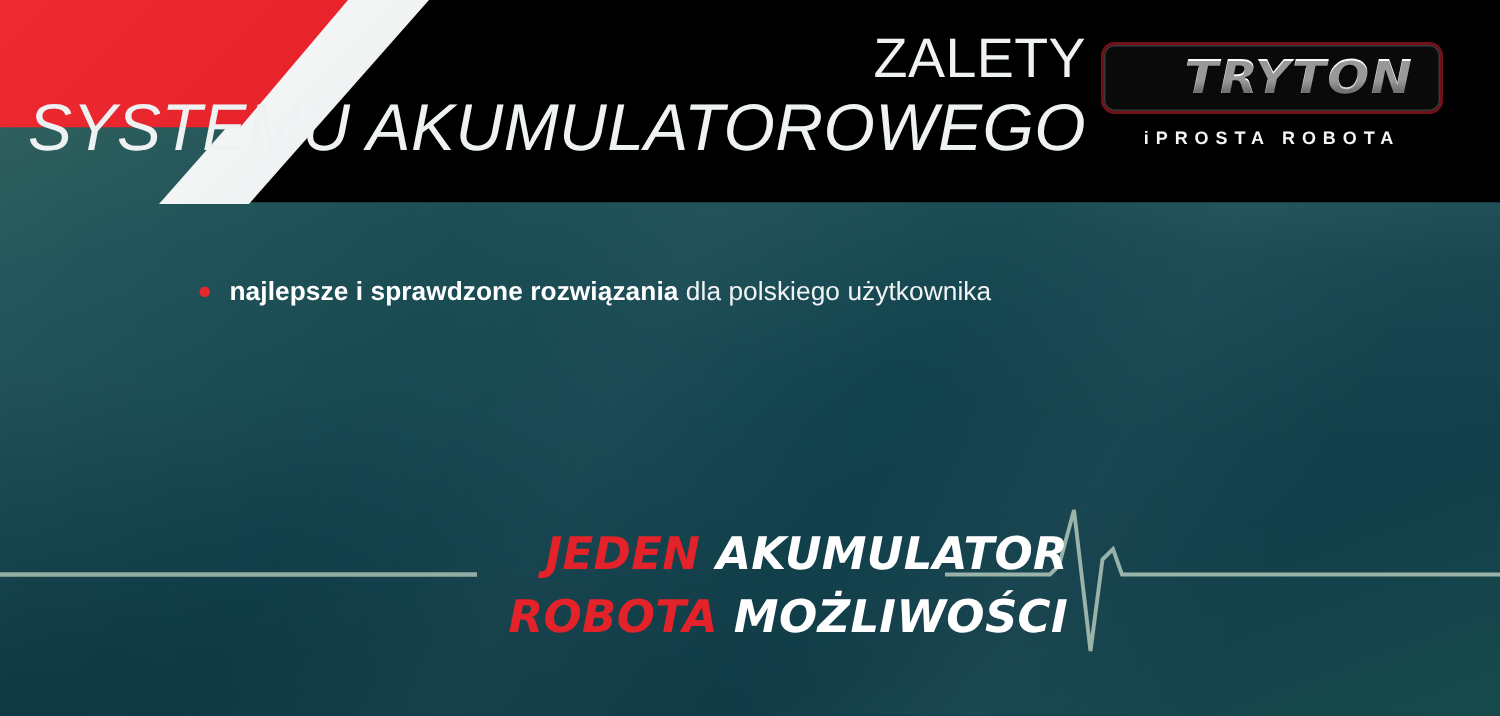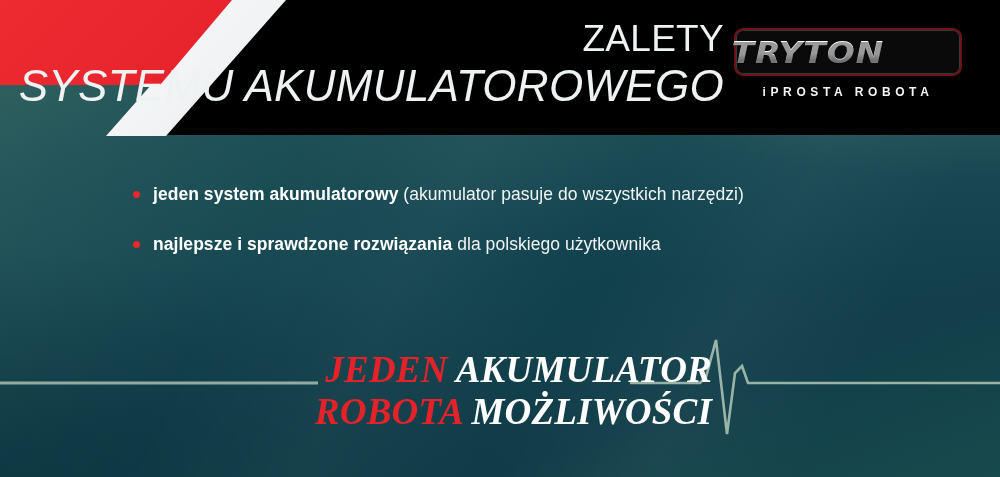--- a/index.html
+++ b/index.html
@@ -54,21 +54,21 @@
   .title-l2 { font-size:44px; display:block; margin-top:5px;font-style:italic; }
 
   
   .logo { position:absolute; top:28px; left:734px; width:228px; }
   .logo-plate {
     position:relative;
     height:48px; border-radius:9px;
     background:#0a0a0a;
     border:2px solid #6f1118;
     box-shadow:inset 0 0 0 1px #3a3a3a;
-    display:flex; align-items:center; 
+    display:flex; align-items:center; justify-content:center;padding-left:36px;
   }
   .logo-word {
     font-family:"DejaVu Sans", sans-serif;
     font-weight:700; font-style:italic;
     font-size:31px; letter-spacing:1px;
     color:#fff;
     background:linear-gradient(#ffffff 0%, #ffffff 55%, #b9bcbe 74%, #f2f4f5 100%);
     -webkit-background-clip:text; background-clip:text;
     -webkit-text-fill-color:transparent;
     transform:scaleX(1.06);
@@ -96,21 +96,21 @@
   .btext b { font-weight:700; color:#ffffff; }
 
   
   .slogan {
     position:absolute; left:0; top:352px; width:712px;
     text-align:right;
     font-family:"DejaVu Sans", sans-serif;
     font-style:italic; font-weight:700;
     letter-spacing:0.2px;
   }
-  .sl-line { display:block; font-size:37px; line-height:36px; white-space:nowrap;font-family:Liberation Serif, serif; }
+  .sl-line { display:block; font-size:30px; line-height:36px; white-space:nowrap; }
   .sl-line:nth-child(2){ margin-top:6px; }
   .sl-red { color:#e42229; }
   .sl-white { color:#ffffff; }
 
   .pulse { position:absolute; left:0; top:330px; width:1000px; height:120px; pointer-events:none; }
 </style>
 </head>
 <body>
 
 <div class="slide">
@@ -129,26 +129,20 @@
     <div class="logo">
       <div class="logo-plate">
         <span class="logo-word">TRYTON</span>
       </div>
       <div class="logo-tag">iPROSTA ROBOTA</div>
     </div>
   </div>
 
   <div class="bullets">
 
-    <div class="bullet">
-      <span class="dot"></span>
-      <div class="btext">
-        <b>jeden system akumulatorowy</b><span> (akumulator pasuje do wszystkich narzędzi)</span>
-      </div>
-    </div>
 
 
     <div class="bullet">
       <span class="dot"></span>
       <div class="btext">
         <b>najlepsze i sprawdzone rozwiązania</b><span> dla polskiego użytkownika</span>
       </div>
     </div>
 
   </div>

